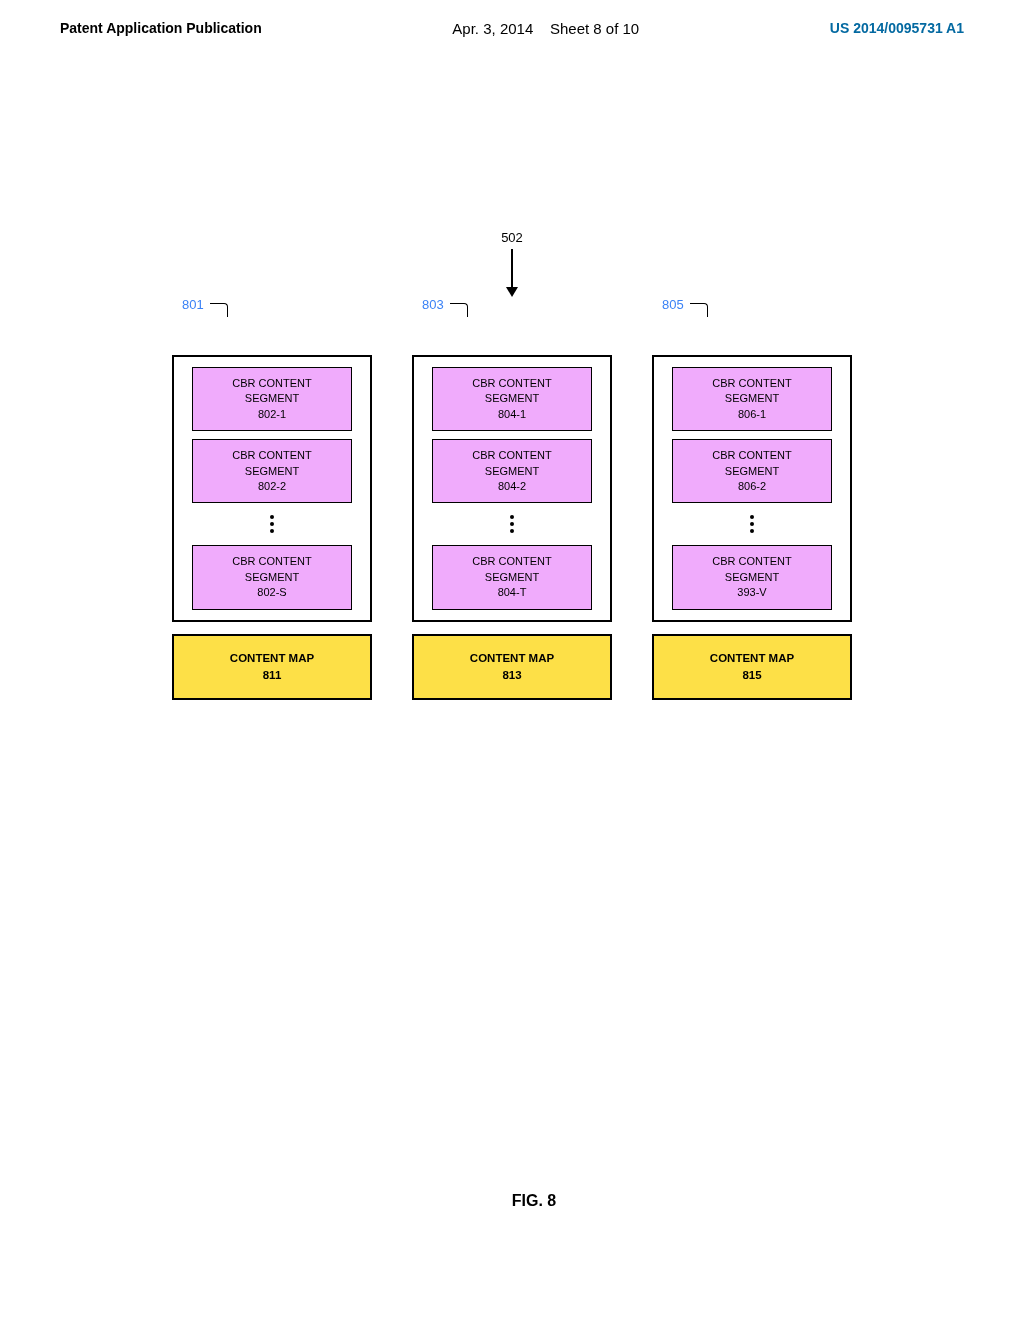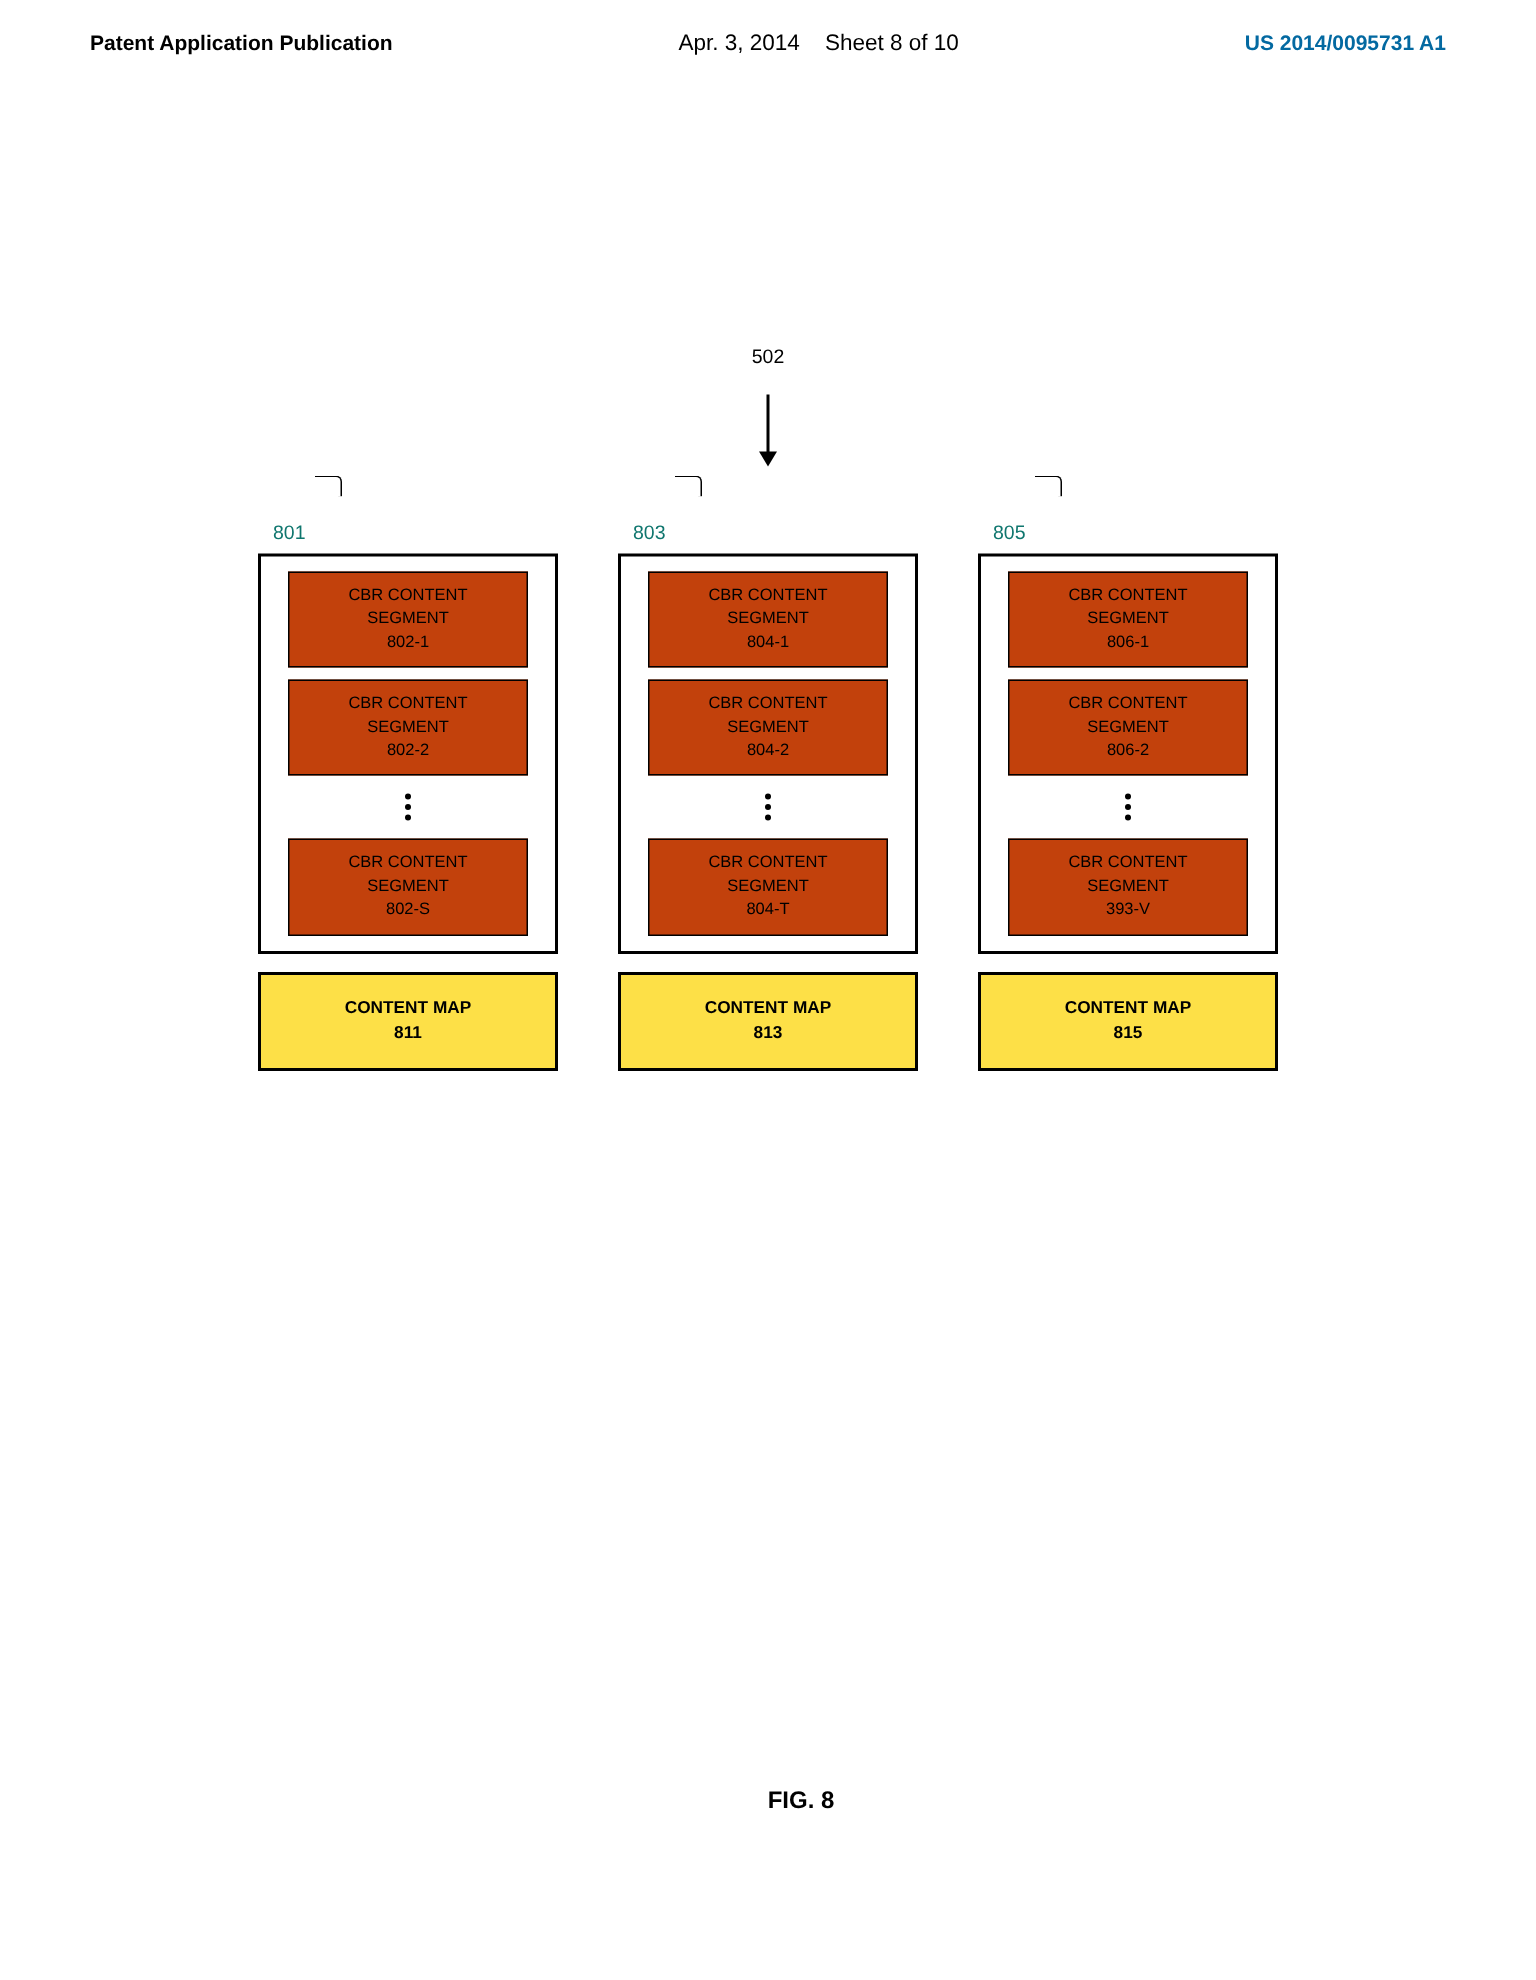--- a/index.html
+++ b/index.html
@@ -53,21 +53,20 @@
       align-items: center;
     }
 
     
     .arrow-container {
       display: flex;
       flex-direction: column;
       align-items: center;
       margin-bottom: 10px;
       position: relative;
-      gap: 14px;
     }
     .arrow-label {
       font-size: 13px;
       color: #000;
       margin-bottom: 4px;
     }
     .arrow-down {
       width: 2px;
       height: 40px;
       background: #000;
@@ -109,21 +108,21 @@
       gap: 8px;
       background: #fff;
     }
 
     
     .segment-box {
       width: 160px;
       border: 1.5px solid #000;
       padding: 8px 6px;
       text-align: center;
-      background: #c2410c;
+      background: #f0abfc;
       font-size: 11px;
       line-height: 1.4;
       color: #000;
     }
 
     
     .dots {
       display: flex;
       flex-direction: column;
       align-items: center;
@@ -156,25 +155,24 @@
       bottom: 110px;
       left: 50%;
       transform: translateX(-50%);
       font-size: 16px;
       font-weight: bold;
       color: #000;
       padding-left: 44px;
     }
     .bracket-num {
       font-size: 13px;
-      color: #0f766e;
+      color: #3b82f6;
       position: absolute;
       top: -22px;
       left: 10px;
-      margin-top: 36px;
     }
     .bracket-curve {
       position: absolute;
       top: -16px;
       left: 38px;
       width: 18px;
       height: 14px;
       border-top: 1.5px solid #000;
       border-right: 1.5px solid #000;
       border-radius: 0 4px 0 0;

